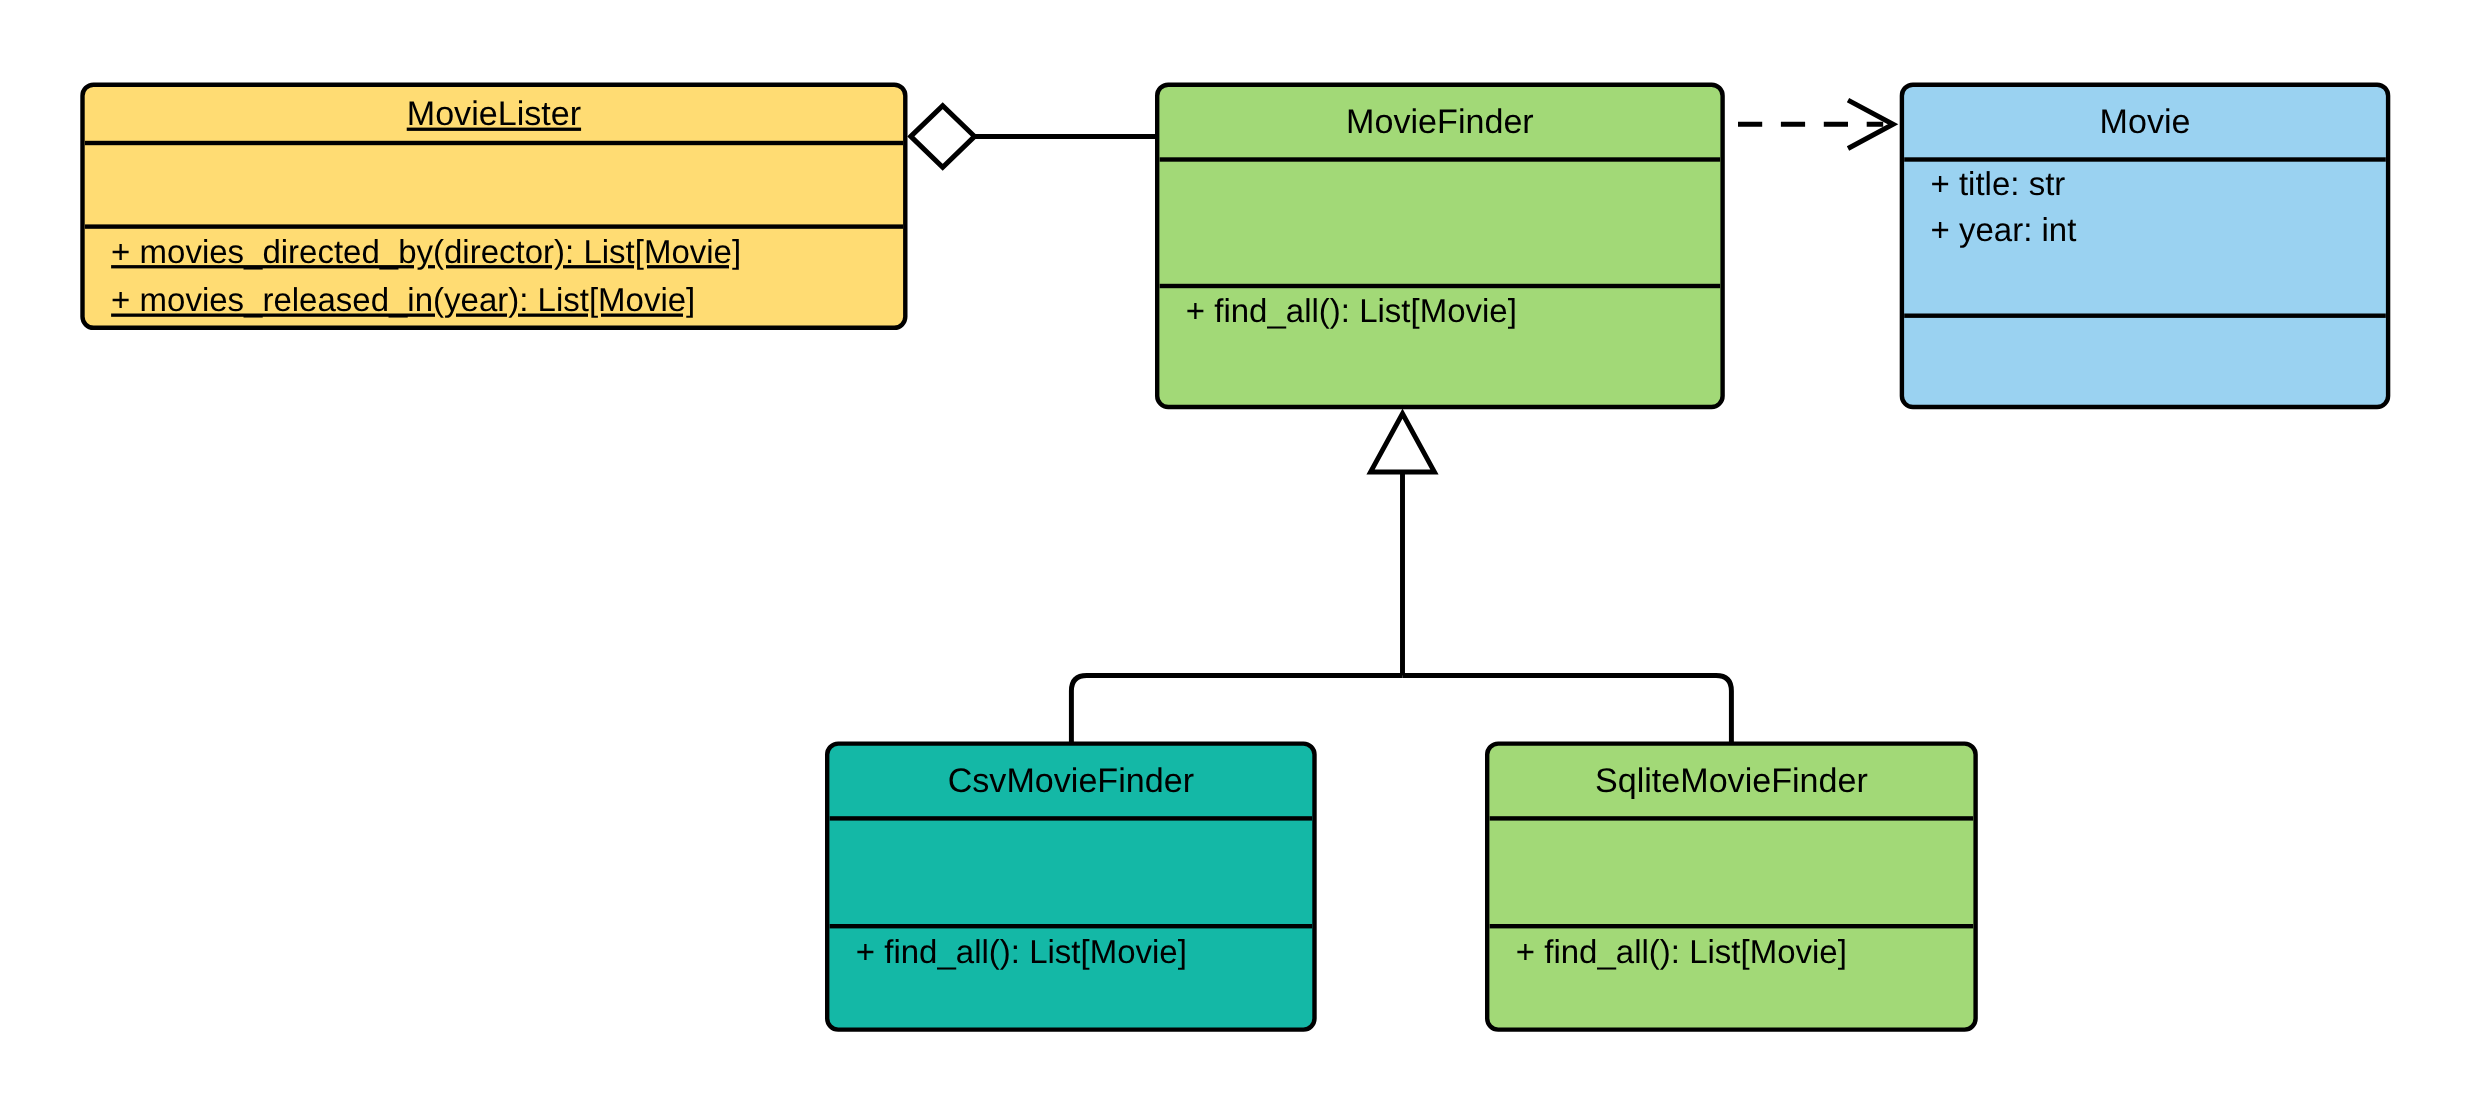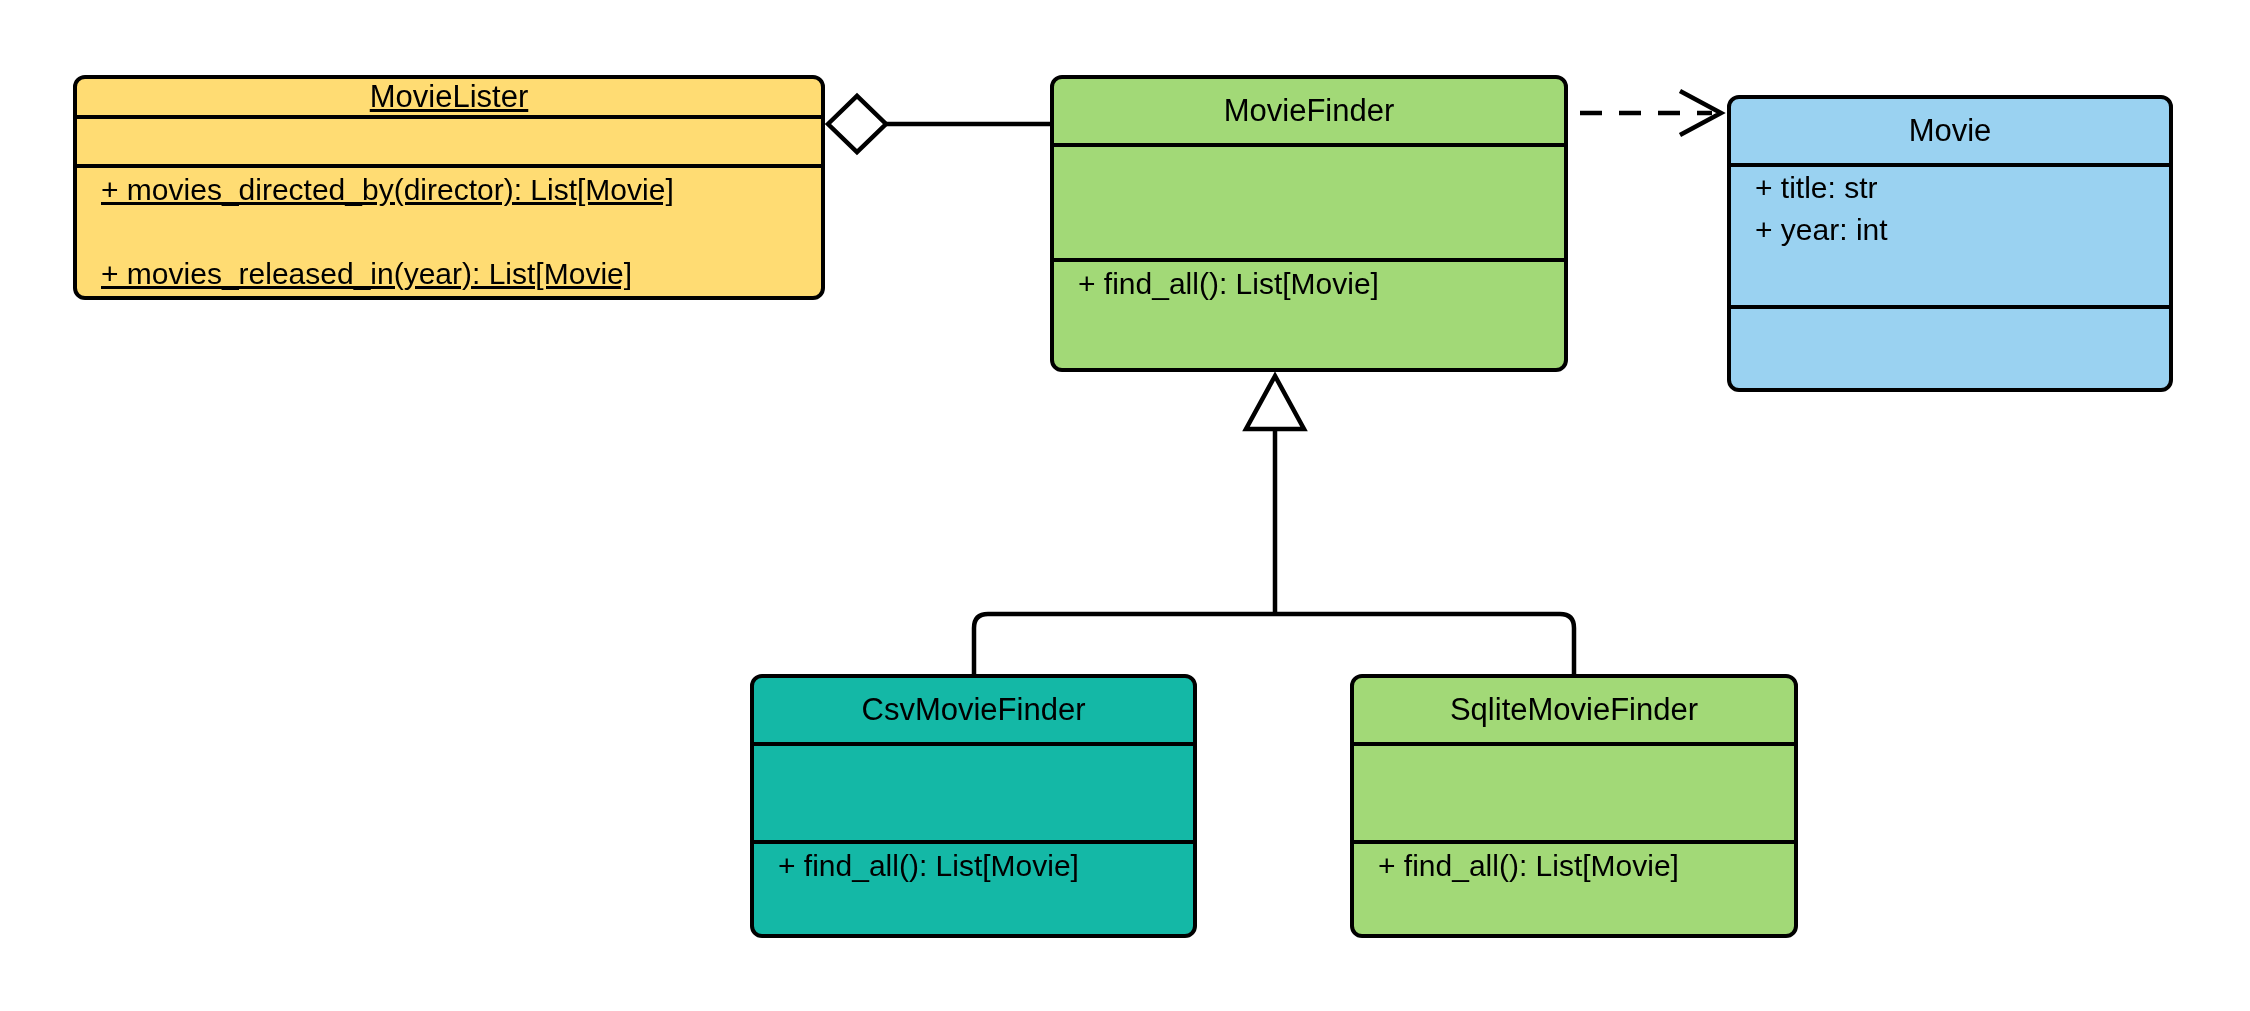--- a/index.html
+++ b/index.html
@@ -45,29 +45,29 @@
   .uml-attrs, .uml-methods {
     box-sizing: border-box;
     border-top: 4px solid #000000;
     display: flex;
     flex-direction: column;
     justify-content: flex-start;
     padding: 0 24px;
     font-size: 30px;
     line-height: 44px;
   }
-  .uml-methods { flex: 1; gap: 40px; }
+  .uml-methods { flex: 1; }
   .movie-attrs { line-height: 42px; }
 
   
   #box-movielister   { left: 73px;   top: 75px;  width: 752px; height: 225px; text-decoration: underline; }
   #box-movielister .uml-attrs   { height: 97px; }
   #box-moviefinder   { left: 1050px; top: 75px;  width: 518px; height: 297px; }
   #box-moviefinder .uml-attrs   { height: 115px; }
-  #box-movie         { left: 1727px; top: 75px;  width: 446px; height: 297px; margin-top: 20px; }
+  #box-movie         { left: 1727px; top: 75px;  width: 446px; height: 297px; }
   #box-movie .uml-attrs         { height: 142px; }
   #box-csvmoviefinder    { left: 750px;  top: 674px; width: 447px; height: 264px; }
   #box-csvmoviefinder .uml-attrs    { height: 98px; }
   #box-sqlitemoviefinder { left: 1350px; top: 674px; width: 448px; height: 264px; }
   #box-sqlitemoviefinder .uml-attrs { height: 98px; }
 </style>
 </head>
 <body>
 
 <div class="canvas">

